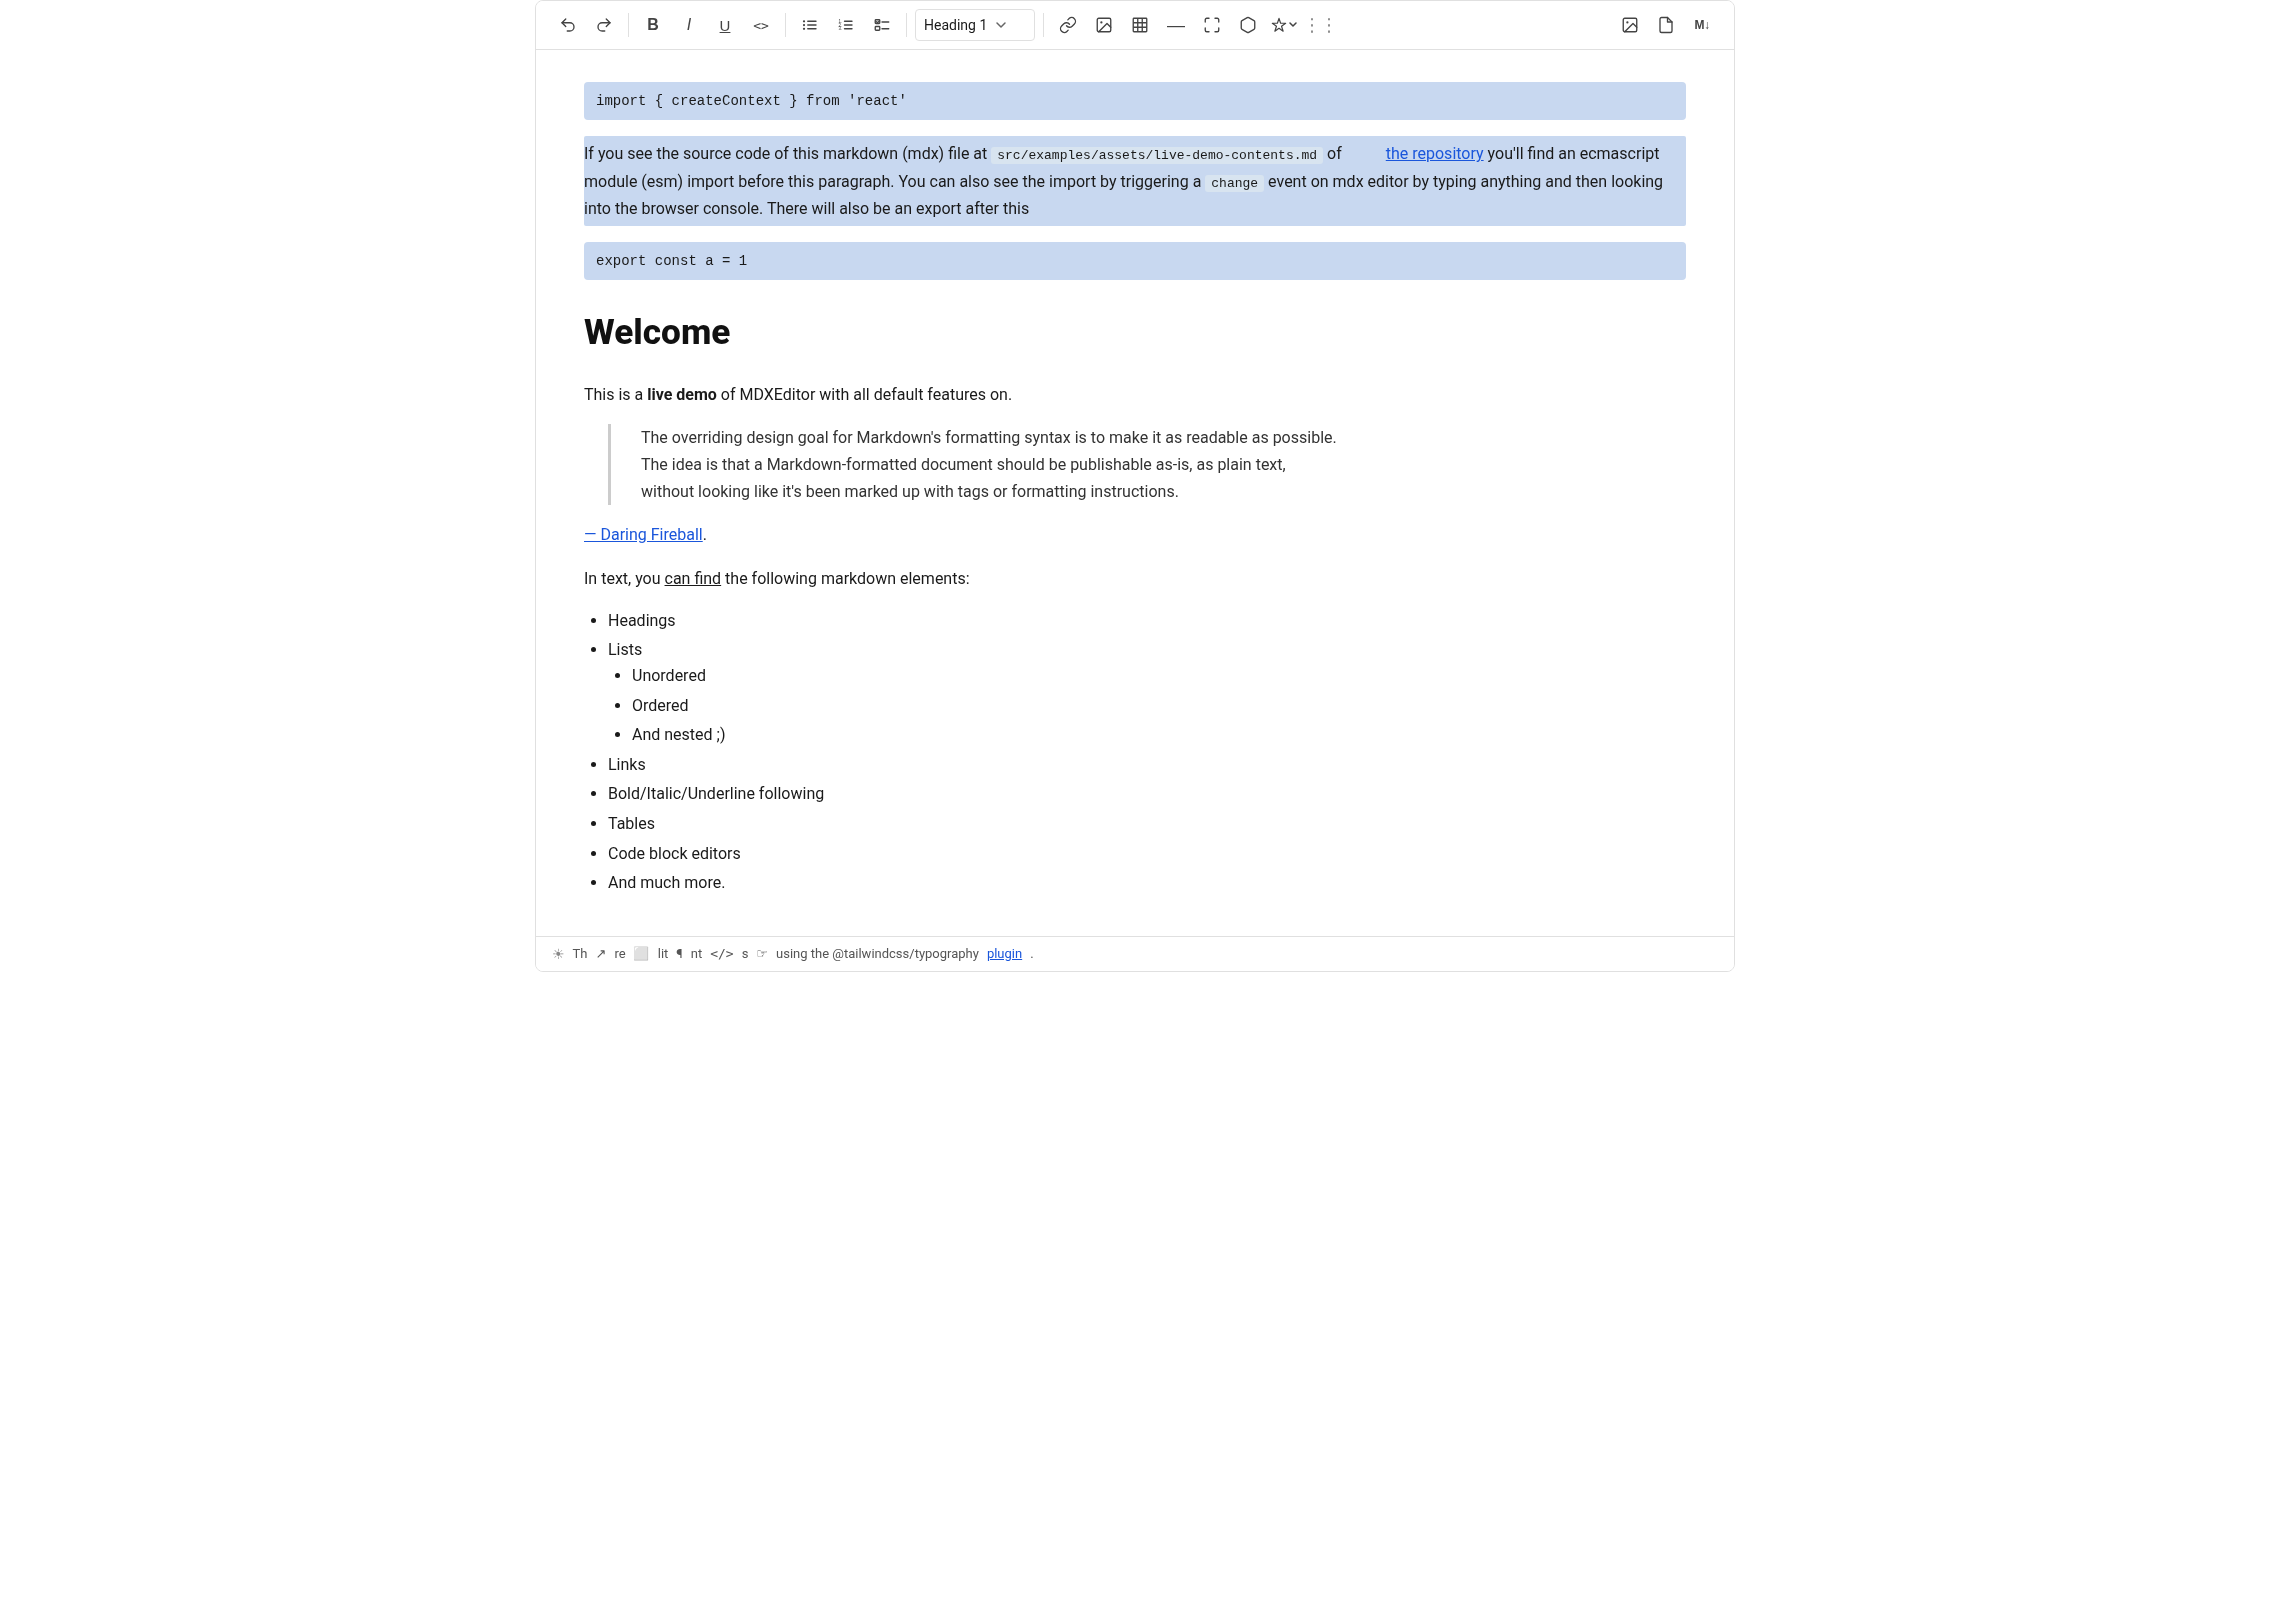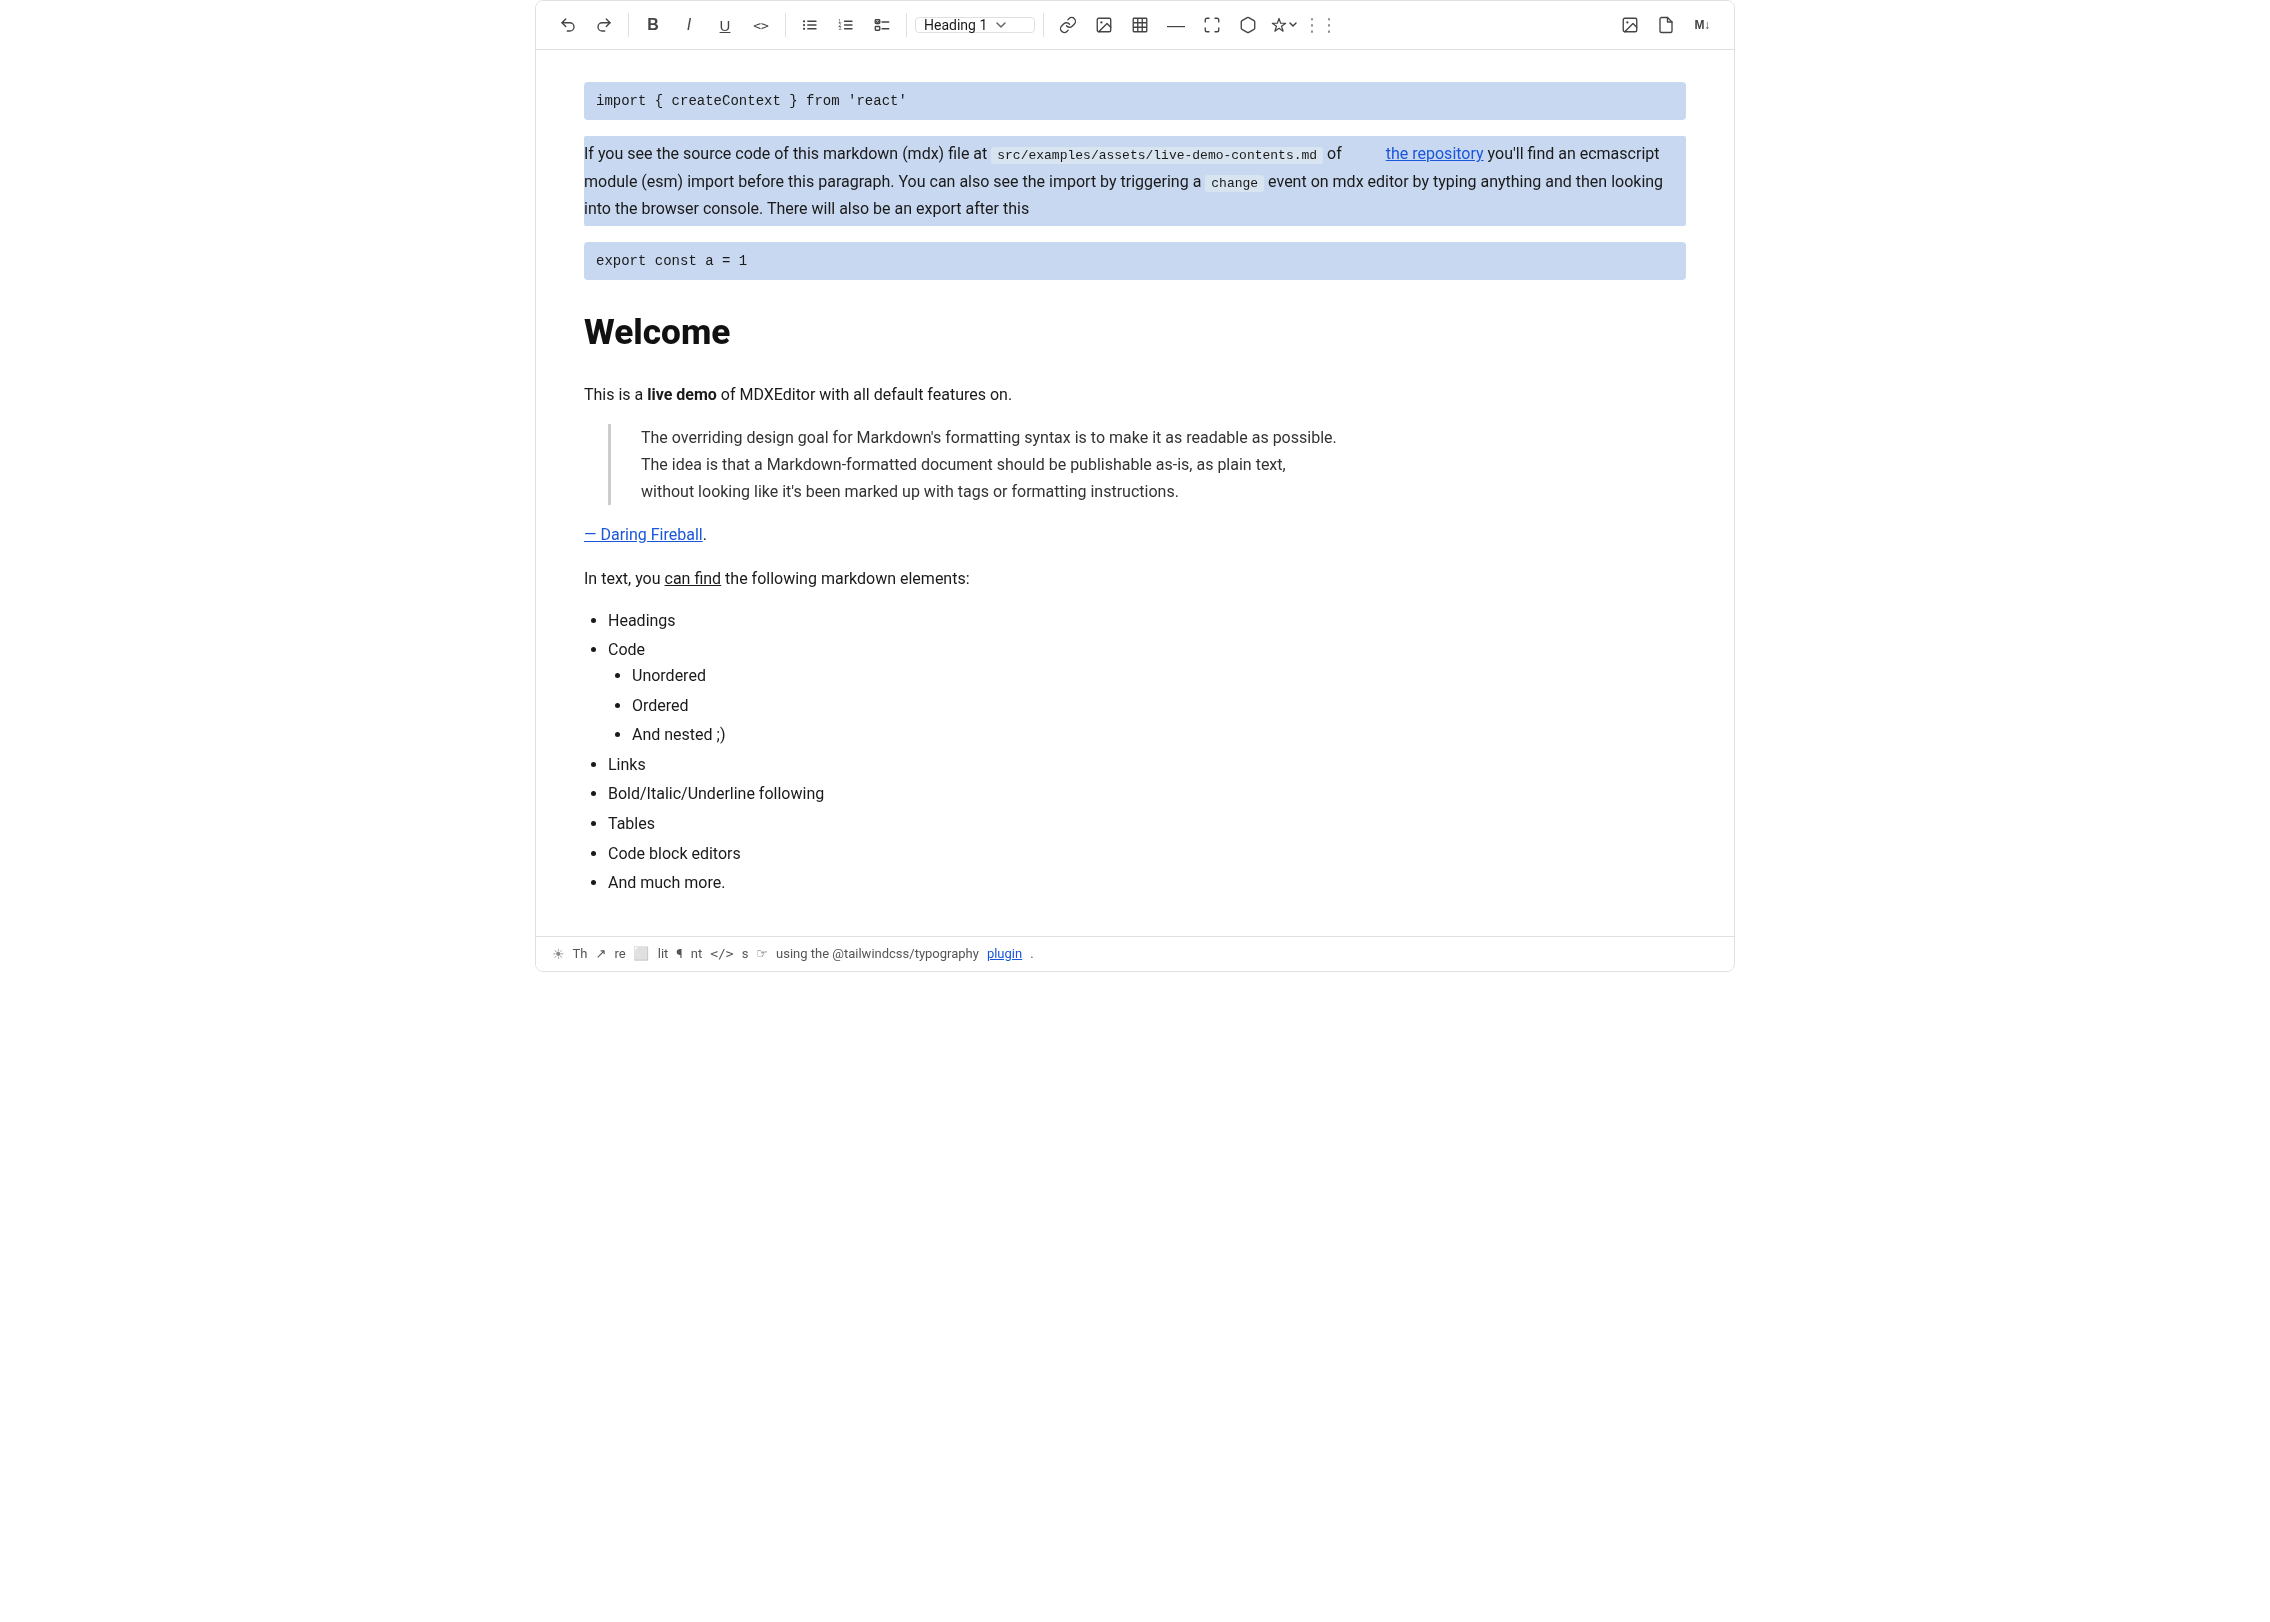--- a/index.html
+++ b/index.html
@@ -62,21 +62,21 @@
     .heading-select {
       display: flex;
       align-items: center;
       border: 1px solid #e0e0e0;
       border-radius: 4px;
       padding: 4px 8px;
       font-size: 14px;
       cursor: pointer;
       background: #fff;
       gap: 8px;
-      height: 16px;
+      height: 32px;
       min-width: 120px;
     }
 
     .toolbar-right {
       margin-left: auto;
       display: flex;
       align-items: center;
       gap: 4px;
     }
 
@@ -376,21 +376,21 @@
       <a class="daring-fireball-link">— Daring Fireball</a><span>.</span>
     </p>
 
     <p class="editor-paragraph">
       <span>In text, you </span><span class="underline-text">can find</span><span> the following markdown elements:</span>
     </p>
 
     <ul class="editor-ul">
       <li><span>Headings</span></li>
       <li>
-        <span>Code</span>
+        <span>Lists</span>
         <ul class="nested-ul">
           <li><span>Unordered</span></li>
           <li><span>Ordered</span></li>
           <li><span>And nested ;)</span></li>
         </ul>
       </li>
       <li><span>Links</span></li>
       <li><span>Bold/Italic/Underline following</span></li>
       <li><span>Tables</span></li>
       <li><span>Code block editors</span></li>

